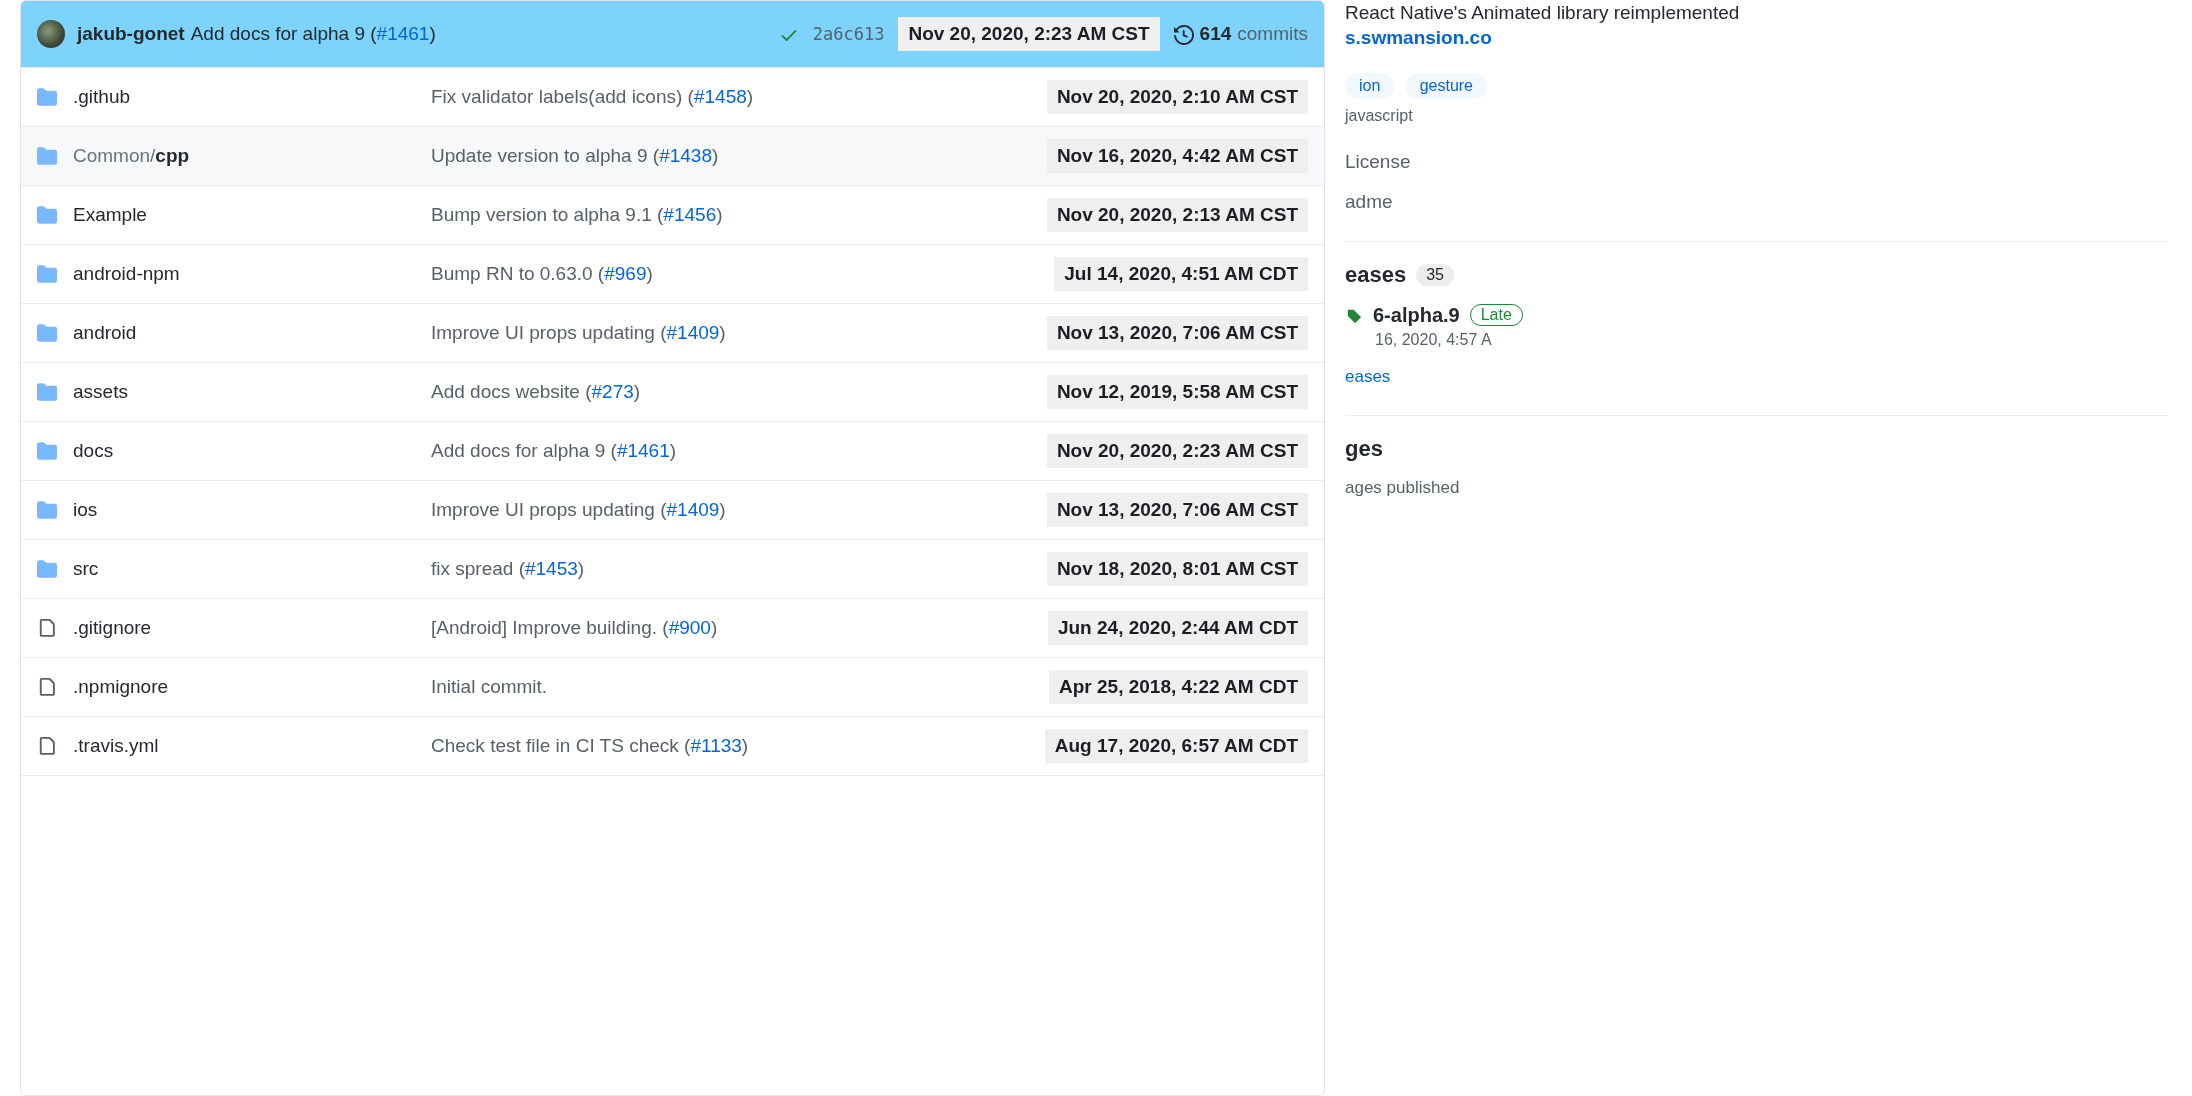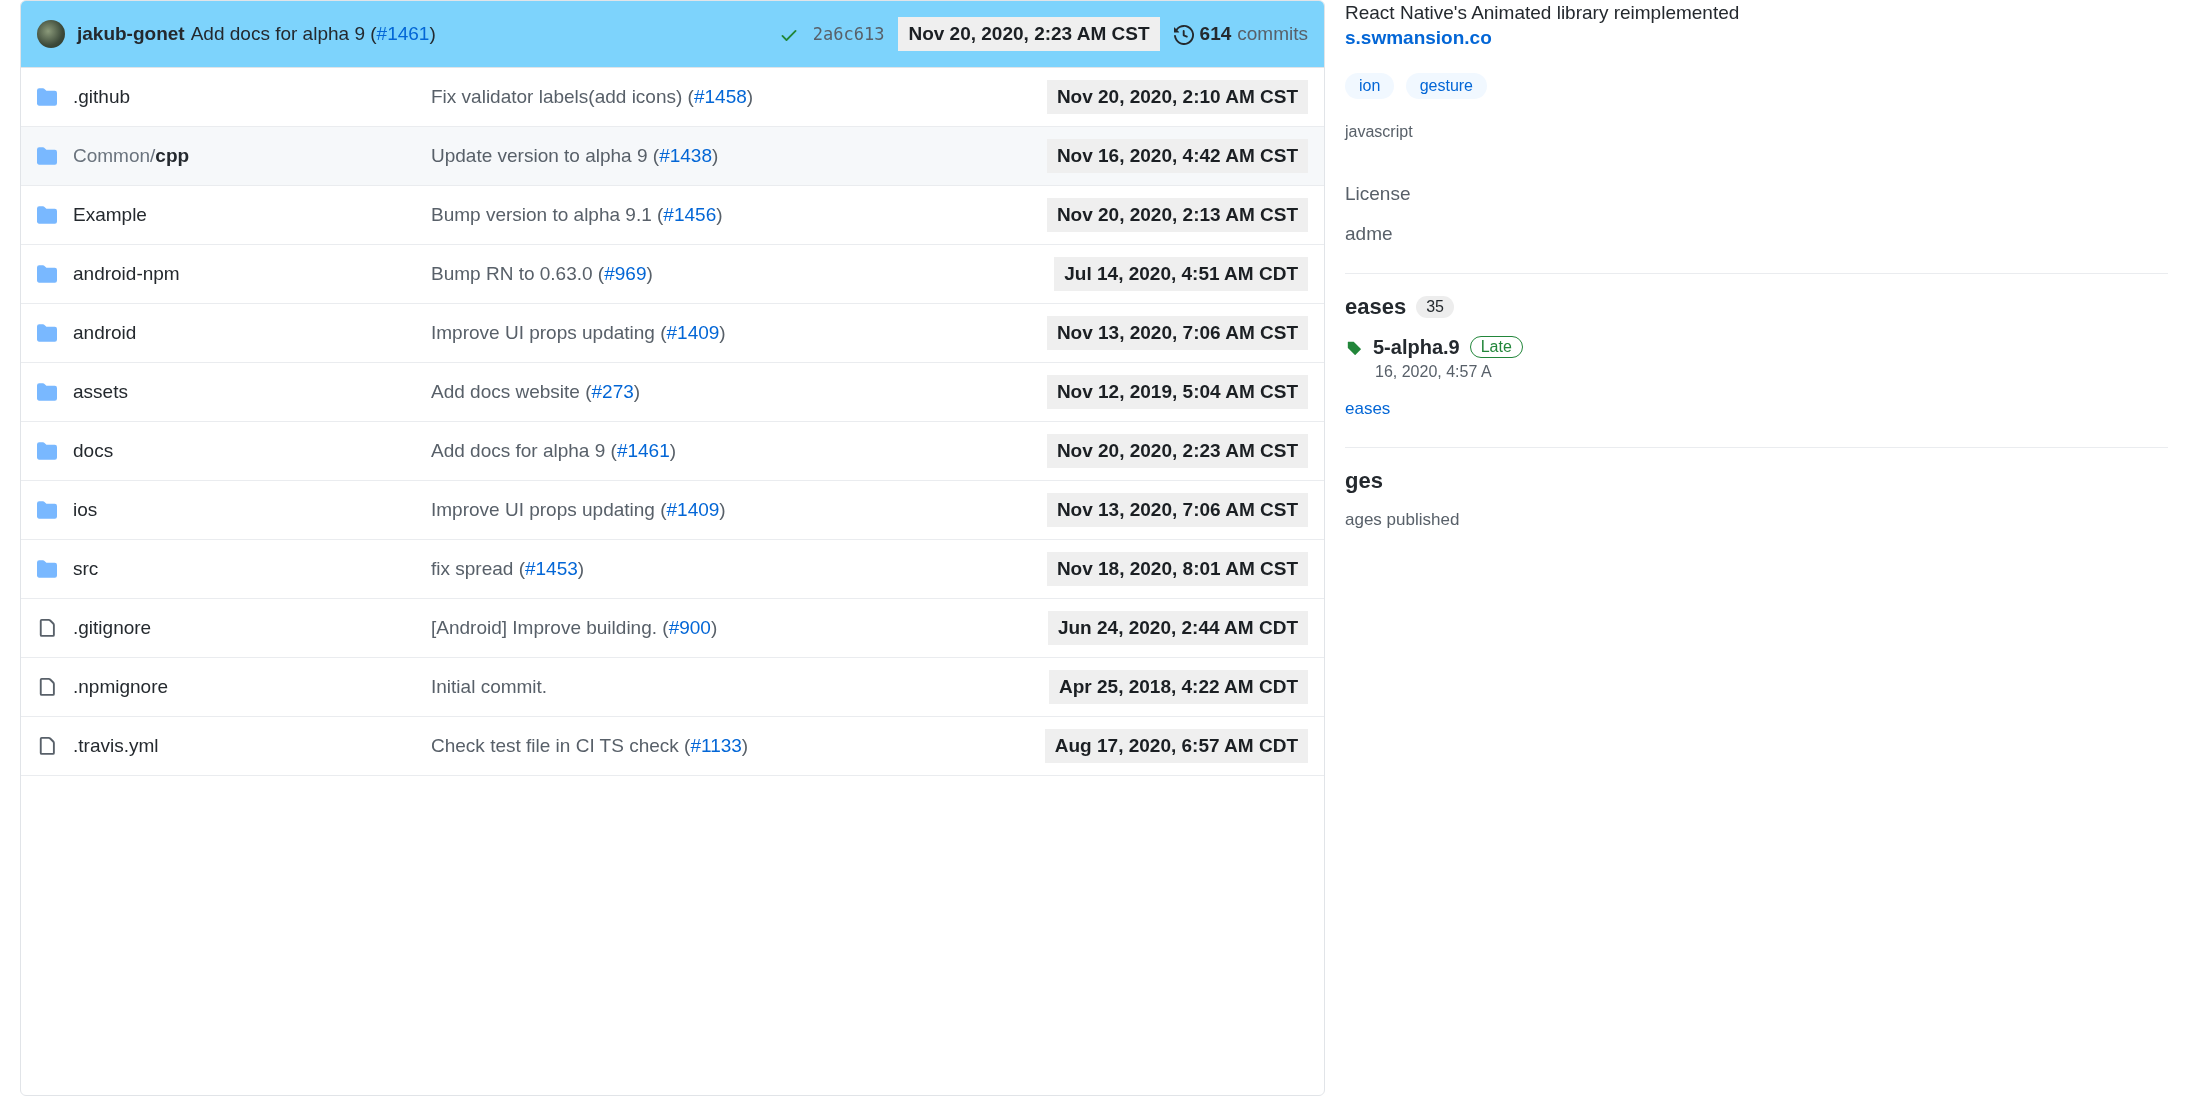--- a/index.html
+++ b/index.html
@@ -111,21 +111,21 @@
   .about-desc { color: #24292e; line-height:1.4; }
   .about-link { color: #0366d6; font-weight:600; margin-bottom:24px; display:block; font-size:19px; }
   .topic-pill {
     display: inline-block;
     background: #f1f8ff;
     color: #0366d6;
     border-radius: 999px;
     padding: 4px 14px;
     font-size: 16px;
     margin-right: 6px;
-    margin-bottom: 20px;
+    margin-bottom: 4px;
   }
   .meta-link { color:#586069; margin: 18px 0; display:flex; align-items:center; gap:10px; font-size:19px;}
   .section-divider { border-top:1px solid #eaecef; margin: 28px 0 20px 0; }
   .section-title { font-size: 22px; font-weight:600; display:flex; align-items:center; gap:10px; margin-bottom:16px;}
   .counter-pill { background:#ededed; color:#24292e; border-radius:999px; padding:2px 10px; font-size:16px; font-weight:500;}
   .release-item { display:flex; align-items:center; gap:10px; margin-bottom:4px;}
   .release-name { font-weight:600; font-size:20px; color:#24292e;}
   .latest-badge { border:1px solid #22863a; color:#22863a; border-radius:999px; padding:1px 10px; font-size:16px;}
   .release-date { color:#586069; font-size:16px; margin-left:30px; }
   .sub-link { color:#0366d6; font-size:17px; margin-top:18px; display:block;}
@@ -214,21 +214,21 @@
           <span class="row-date"><span class="hl-date">Nov 13, 2020, 7:06 AM CST</span></span>
         </div>
         <div class="file-row">
           <span class="row-icon-wrap">
             <svg class="folder-svg" width="20" height="20" viewBox="0 0 16 16">
               <path d="M1.75 1A1.75 1.75 0 000 2.75v10.5C0 14.216.784 15 1.75 15h12.5A1.75 1.75 0 0016 13.25v-8.5A1.75 1.75 0 0014.25 3H7.5L6 1.5A1.75 1.75 0 004.75 1h-3z"></path>
             </svg>
           </span>
           <span class="row-name"><a href="#">assets</a></span>
           <span class="row-commit"><span>Add docs website (</span><a class="pr-link">#273</a><span>)</span></span>
-          <span class="row-date"><span class="hl-date">Nov 12, 2019, 5:04 AM CST</span></span>
+          <span class="row-date"><span class="hl-date">Nov 12, 2019, 5:58 AM CST</span></span>
         </div>
         <div class="file-row">
           <span class="row-icon-wrap">
             <svg class="folder-svg" width="20" height="20" viewBox="0 0 16 16">
               <path d="M1.75 1A1.75 1.75 0 000 2.75v10.5C0 14.216.784 15 1.75 15h12.5A1.75 1.75 0 0016 13.25v-8.5A1.75 1.75 0 0014.25 3H7.5L6 1.5A1.75 1.75 0 004.75 1h-3z"></path>
             </svg>
           </span>
           <span class="row-name"><a href="#">docs</a></span>
           <span class="row-commit"><span>Add docs for alpha 9 (</span><a class="pr-link">#1461</a><span>)</span></span>
           <span class="row-date"><span class="hl-date">Nov 20, 2020, 2:23 AM CST</span></span>
@@ -306,21 +306,21 @@
     <div class="section-title">
       <span>eases</span>
       <span class="counter-pill">35</span>
     </div>
     <div class="release-item">
       <span class="tag-icon">
         <svg width="18" height="18" viewBox="0 0 16 16">
             <path fill="currentColor" d="M2.5 7.775V2.75a.25.25 0 01.25-.25h5.025a.25.25 0 01.177.073l6.25 6.25a.25.25 0 010 .354l-5.025 5.025a.25.25 0 01-.354 0l-6.25-6.25a.25.25 0 01-.073-.177zM6 5a1 1 0 11-2 0 1 1 0 012 0z"></path>
           </svg>
       </span>
-      <span class="release-name">5-alpha.9</span>
+      <span class="release-name">6-alpha.9</span>
       <span class="latest-badge">Late</span>
     </div>
     <div class="release-date">16, 2020, 4:57 A</div>
     <a class="sub-link">eases</a>
 
     <div class="section-divider"></div>
     <div class="section-title">
       <span>ges</span>
     </div>
     <div class="muted">ages published</div>

